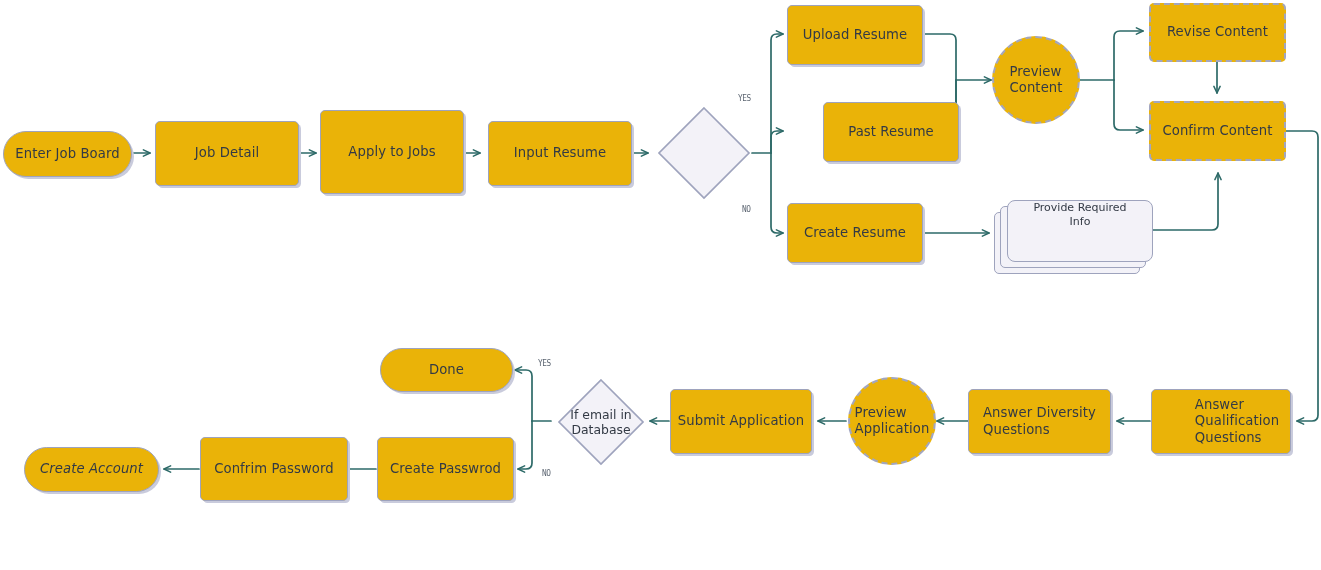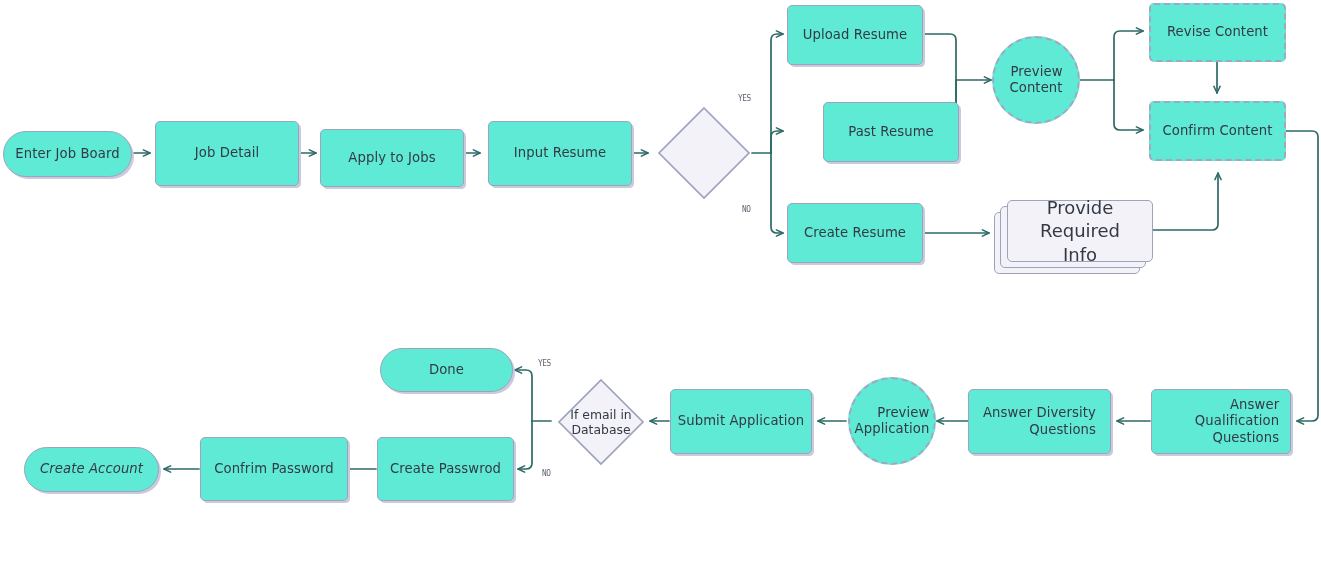--- a/index.html
+++ b/index.html
@@ -7,25 +7,25 @@
   body{
     font-family:"DejaVu Sans", sans-serif;
     width:1321px;height:570px;overflow:hidden;position:relative;
   }
   #canvas{position:absolute;left:0;top:0;width:1321px;height:570px;}
   svg.edges{position:absolute;left:0;top:0;width:1321px;height:570px;pointer-events:none;}
 
   .node{
     position:absolute;
     box-sizing:border-box;
-    background:#5eead4;
+    background:#eab308;
     border:1.6px solid #9ea3bd;
     color:#333a45;
     display:flex;align-items:center;justify-content:center;
-    text-align:right;
+    text-align:left;
     font-size:13.2px;
     line-height:1.25;
     letter-spacing:.1px;
     box-shadow:2.5px 2.5px 0 -0.5px #c9cbdc;
   }
   .node.process{border-radius:5px;}
   .node.terminal{border-radius:999px;}
   .node.dashed{border-style:dashed;border-width:2.6px;border-color:#a2a6c0;box-shadow:none;}
   .node.circle{border-radius:50%;border-style:dashed;border-width:2.6px;border-color:#a2a6c0;box-shadow:none;}
 
@@ -43,22 +43,22 @@
     width:100%;
   }
 
   
   .stack{position:absolute;}
   .stack .layer{
     position:absolute;box-sizing:border-box;
     background:#f3f2f8;border:1.6px solid #9ea3bd;border-radius:5px;
   }
   .stack .top{
-    display:flex;align-items:center;justify-content:center;text-align:center;
-    font-size:18px;line-height:1.3;color:#333a45;
+    display:flex;align-items:flex-start;justify-content:center;text-align:center;
+    font-size:11px;line-height:1.3;color:#333a45;border-radius:8px;
   }
 
   .edge-label{
     position:absolute;
     font-family:"DejaVu Sans Mono", monospace;
     font-size:9.5px;
     letter-spacing:-0.6px;
     color:#5d6672;
     transform:scaleX(0.82);
     transform-origin:left center;
@@ -129,21 +129,21 @@
   <div class="edge-label" style="left:542px;top:467px;">NO</div>
 
   <div class="node terminal" style="left:3px;top:131px;width:129px;height:46px;">
     <span>Enter Job Board</span>
   </div>
 
   <div class="node process" style="left:155px;top:121px;width:144px;height:65px;">
     <span>Job Detail</span>
   </div>
 
-  <div class="node process" style="left:320px;top:129px;width:144px;height:58px;">
+  <div class="node process" style="left:320px;top:110px;width:144px;height:84px;">
     <span>Apply to Jobs</span>
   </div>
 
   <div class="node process" style="left:488px;top:121px;width:144px;height:65px;">
     <span>Input Resume</span>
   </div>
 
   <div class="decision" style="left:656px;top:105px;width:96px;height:96px;">
     <svg class="dshape" viewBox="0 0 96 96">
       <polygon points="48,3 93,48 48,93 3,48" fill="#f3f2f8" stroke="#9ea3bd" stroke-width="1.7"></polygon>

